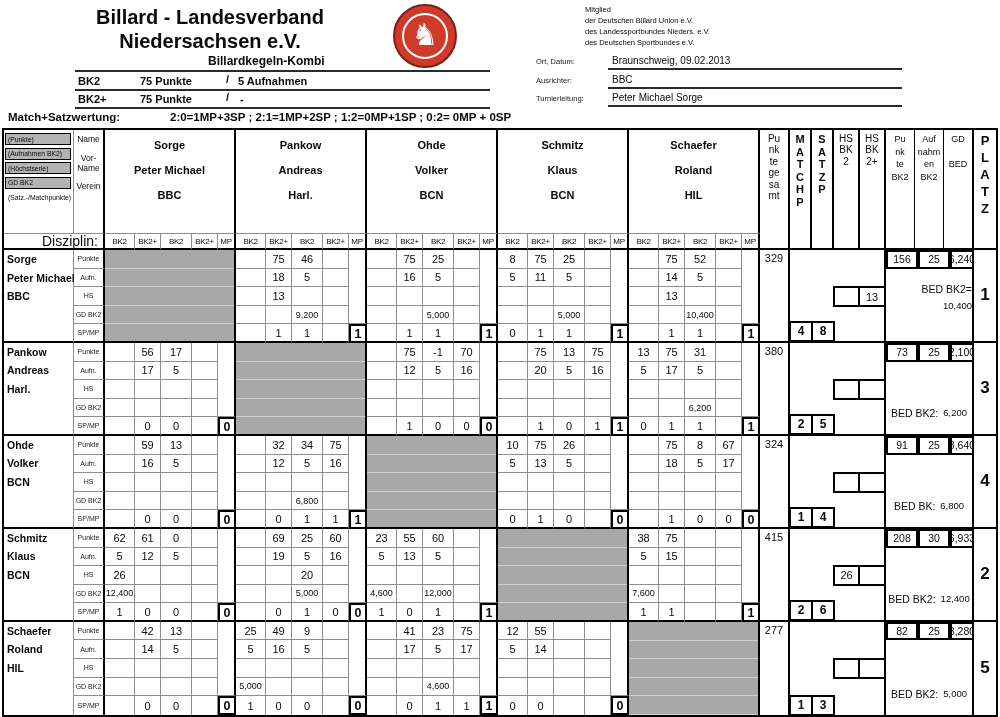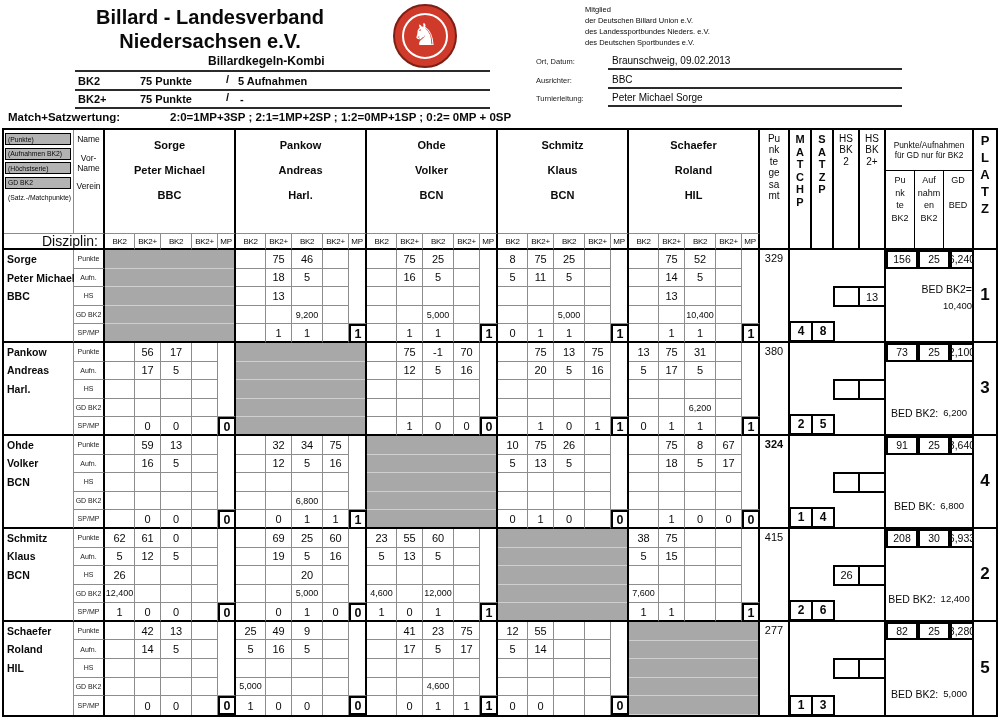--- a/index.html
+++ b/index.html
@@ -173,22 +173,20 @@
 T
 Z
 P</div>
     <div class="c vert" style="grid-area: 1 / 31 / span 2 / span 1; border-right: 2px solid rgb(0, 0, 0); border-bottom: 2px solid rgb(0, 0, 0);">HS
 BK
 2</div>
     <div class="c vert" style="grid-area: 1 / 32 / span 2 / span 1; border-right: 2px solid rgb(0, 0, 0); border-bottom: 2px solid rgb(0, 0, 0);">HS
 BK
 2+</div>
     <div class="c pa" style="grid-area: 1 / 33 / span 2 / span 3; border-right: 2px solid rgb(0, 0, 0); border-bottom: 2px solid rgb(0, 0, 0);">
-      <div class="pa-title">Punkte/Aufnahmen
-für GD nur für BK2</div>
       <div class="pa-cols">
         <div class="pa-col">Pu
 nk
 te
 BK2</div>
         <div class="pa-col">Auf
 nahm
 en
 BK2</div>
         <div class="pa-col">GD
@@ -547,21 +545,21 @@
     <div class="c num gdnum" style="grid-area: 16 / 23 / span 1 / span 1; border-right: 1px solid rgb(141, 141, 141); border-bottom: 1px solid rgb(141, 141, 141);"></div>
     <div class="c num gdnum" style="grid-area: 16 / 24 / span 1 / span 1; border-right: 1px solid rgb(141, 141, 141); border-bottom: 1px solid rgb(141, 141, 141);"></div>
     <div class="c num gdnum" style="grid-area: 16 / 25 / span 1 / span 1; border-right: 1px solid rgb(141, 141, 141); border-bottom: 1px solid rgb(141, 141, 141);"></div>
     <div class="c num gdnum" style="grid-area: 16 / 26 / span 1 / span 1; border-right: 1px solid rgb(141, 141, 141); border-bottom: 1px solid rgb(141, 141, 141);"></div>
     <div class="c num" style="grid-area: 17 / 23 / span 1 / span 1; border-right: 1px solid rgb(141, 141, 141); border-bottom: 2px solid rgb(0, 0, 0);"></div>
     <div class="c num" style="grid-area: 17 / 24 / span 1 / span 1; border-right: 1px solid rgb(141, 141, 141); border-bottom: 2px solid rgb(0, 0, 0);">1</div>
     <div class="c num" style="grid-area: 17 / 25 / span 1 / span 1; border-right: 1px solid rgb(141, 141, 141); border-bottom: 2px solid rgb(0, 0, 0);">0</div>
     <div class="c num" style="grid-area: 17 / 26 / span 1 / span 1; border-right: 1px solid rgb(141, 141, 141); border-bottom: 2px solid rgb(0, 0, 0);">0</div>
     <div class="c" style="grid-area: 13 / 27 / span 4 / span 1; border-right: 2px solid rgb(0, 0, 0); border-bottom: 1px solid rgb(141, 141, 141);"></div>
     <div class="c mpbox" style="grid-area: 17 / 27 / span 1 / span 1;">0</div>
-    <div class="c gtot" style="grid-area: 13 / 28 / span 5 / span 1; border-right: 2px solid rgb(0, 0, 0); border-bottom: 2px solid rgb(0, 0, 0); font-weight: bold;">324</div>
+    <div class="c gtot" style="grid-area: 13 / 28 / span 5 / span 1; border-right: 2px solid rgb(0, 0, 0); border-bottom: 2px solid rgb(0, 0, 0);">324</div>
     <div class="c mid" style="grid-area: 13 / 29 / span 5 / span 4; border-right: 2px solid rgb(0, 0, 0); border-bottom: 2px solid rgb(0, 0, 0);">
       <div class="box mpb">1</div>
       <div class="box spb">4</div>
       <div class="box h1"></div>
       <div class="box h2"></div>
     </div>
     <div class="c pabox" style="grid-area: 13 / 33 / span 1 / span 1;">91</div>
     <div class="c pabox" style="grid-area: 13 / 34 / span 1 / span 1;">25</div>
     <div class="c pabox" style="grid-area: 13 / 35 / span 1 / span 1;">3,640</div>
     <div class="c bed" style="grid-area: 14 / 33 / span 4 / span 3; border-right: 2px solid rgb(0, 0, 0); border-bottom: 2px solid rgb(0, 0, 0);">

